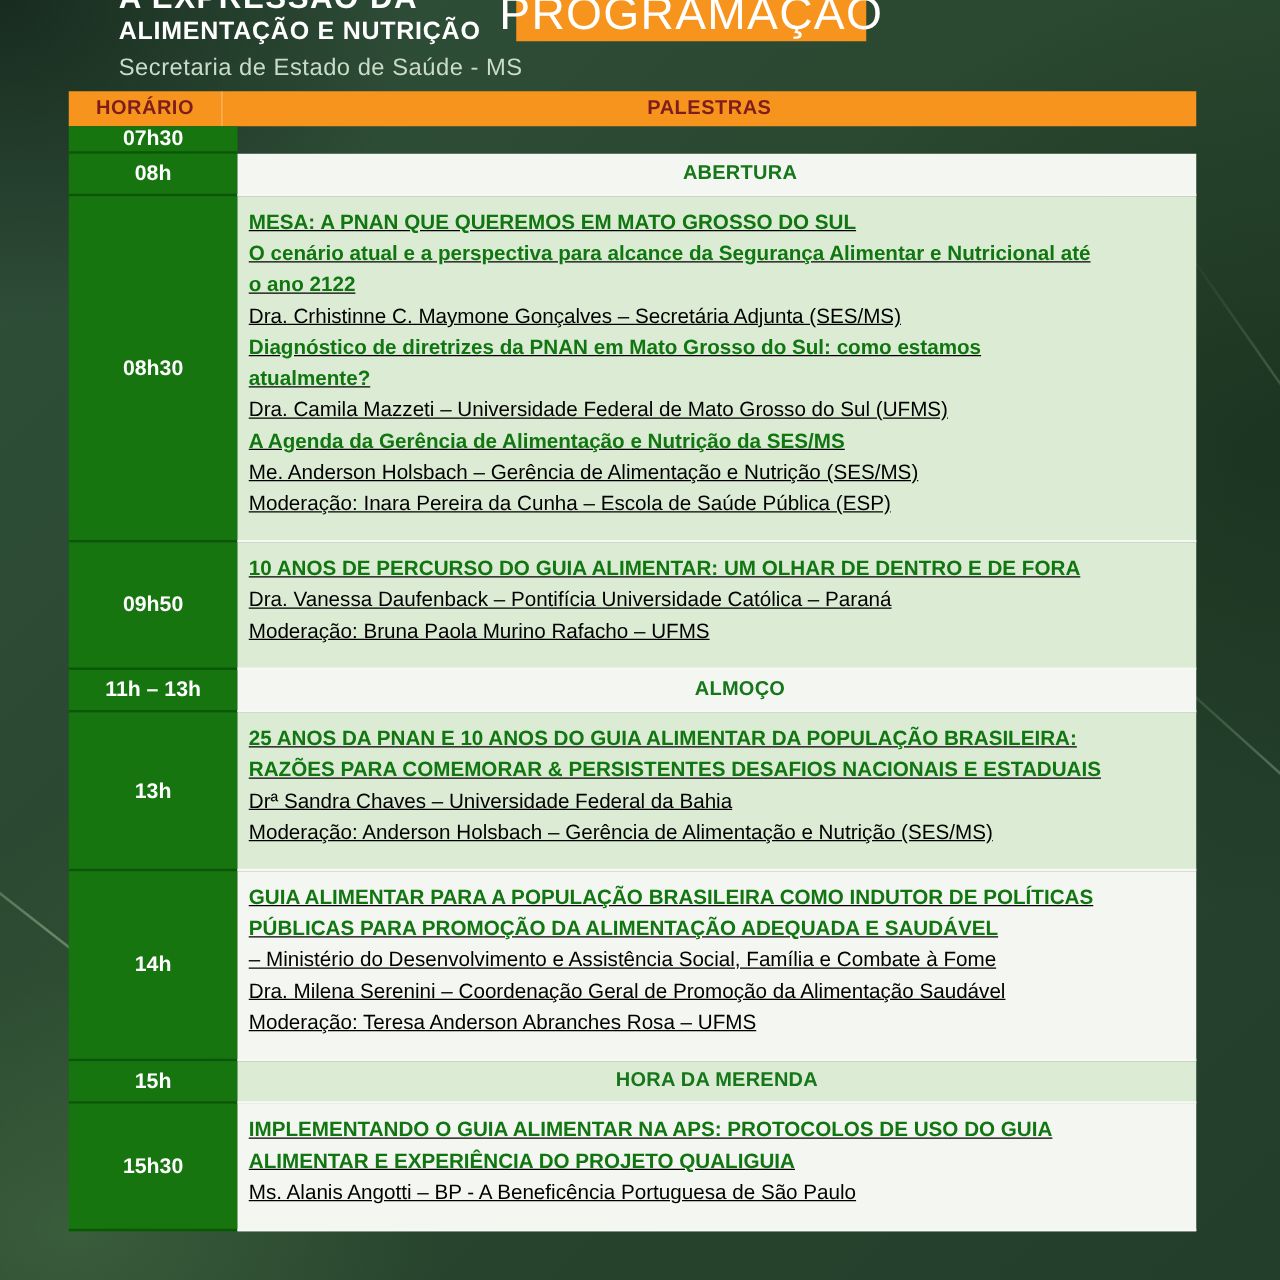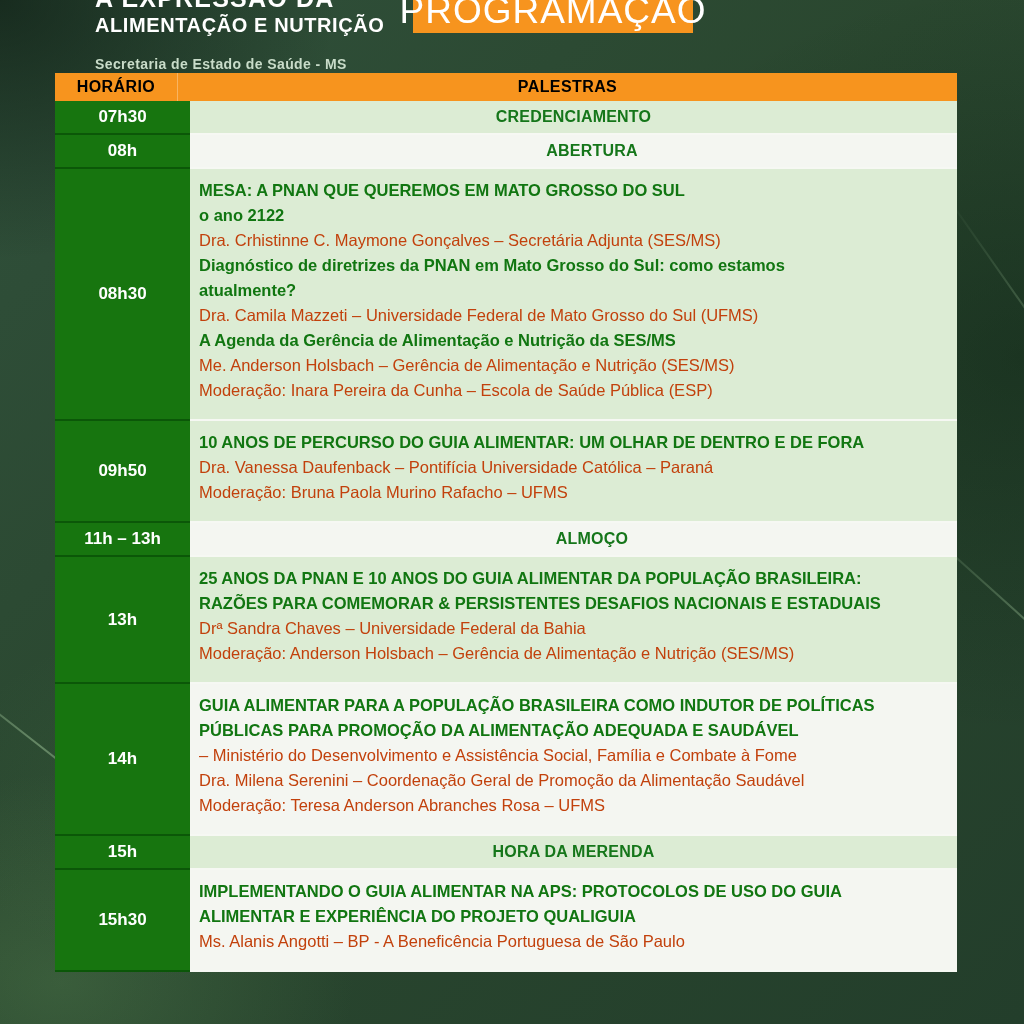--- a/index.html
+++ b/index.html
@@ -19,48 +19,48 @@
   .vine { position: absolute; height: 2px; border-radius: 2px;
     background: linear-gradient(90deg, transparent, rgba(195,235,185,0.38), transparent); }
   .vine1 { width: 380px; left: -150px; top: 745px; transform: rotate(38deg); }
   .vine2 { width: 420px; left: 850px; top: 650px; transform: rotate(42deg); }
   .vine3 { width: 260px; left: 890px; top: 300px; transform: rotate(55deg); opacity:.5; }
 
   
   .logo { position: absolute; left: 95px; top: -16px; color: #FFFFFF; }
   .logo-line1 { font-size: 25px; font-weight: bold; letter-spacing: 1.2px; white-space: nowrap; }
   .logo-line2 { font-size: 20px; font-weight: bold; letter-spacing: 0.6px; white-space: nowrap; margin-top: 1px; }
-  .logo-sub   { font-size: 14px; font-weight: 700; color: #C9DCC9; letter-spacing: 0.4px; margin-top: 19px; white-space: nowrap; }
+  .logo-sub   { font-size: 19px; font-weight: 400; color: #C9DCC9; letter-spacing: 0.4px; margin-top: 7px; white-space: nowrap; }
 
   .banner { position: absolute; left: 413px; top: -24px; width: 280px; height: 57px;
     background: #F7941E; box-sizing: border-box;
     display: flex; align-items: flex-end; justify-content: center; padding-bottom: 1px; }
   .banner-text { font-size: 37px; font-weight: normal; color: #FFFFFF; letter-spacing: 1px; white-space: nowrap; }
 
   
   .table { position: absolute; left: 55px; top: 73px; width: 902px; }
   .thead { display: flex; height: 28px; background: #F7941E; }
-  .th { color: #000000; font-weight: bold; font-size: 16px; letter-spacing: 0.4px;
+  .th { color: #7f1d1d; font-weight: bold; font-size: 16px; letter-spacing: 0.4px;
     display: flex; align-items: center; justify-content: center; box-sizing: border-box; }
   .th-time { width: 123px; border-right: 1px solid rgba(255,255,255,0.30); }
   .th-talks { flex: 1; }
 
   .trow { display: flex; }
   .td-time { width: 135px; flex: none; box-sizing: border-box;
     background: #17750F; border-bottom: 2px solid #0B5708;
     color: #FFFFFF; font-weight: bold; font-size: 17px; text-align: center;
     display: flex; align-items: center; justify-content: center; white-space: nowrap; }
   .td-content { flex: 1; box-sizing: border-box; border-bottom: 2px solid #F6F8F3; }
   .shade-green .td-content { background: #DCECD4; }
   .shade-white .td-content { background: #F4F6F1; padding-left: 37px; }
 
   .td-content.single { min-height: 34px; display: flex; align-items: center; justify-content: center;
     font-weight: bold; font-size: 16px; color: #15761A; letter-spacing: 0.2px; }
-  .td-content.block { padding: 9px 12px 16px 9px; }
-  .line { font-size: 16.5px; line-height: 25px; color: #c2410c; }
+  .td-content.block { padding: 9px 12px 16px 9px; text-decoration: underline; }
+  .line { font-size: 16.5px; line-height: 25px; color: #000000; }
   .line.bold { font-weight: bold; color: #117611; }
 </style>
 </head>
 <body>
 
 <div class="page">
   <div class="vine vine1"></div>
   <div class="vine vine2"></div>
   <div class="vine vine3"></div>
 
@@ -75,30 +75,30 @@
   </div>
 
   <div class="table">
     <div class="thead">
       <div class="th th-time">HORÁRIO</div>
       <div class="th th-talks">PALESTRAS</div>
     </div>
     <div id="tbody">
         <div class="trow shade-green">
           <div class="td-time">07h30</div>
-          <div class="td-content single">CREDENCIAMENTO</div>
         </div>
         <div class="trow shade-white">
           <div class="td-time">08h</div>
           <div class="td-content single">ABERTURA</div>
         </div>
         <div class="trow shade-green">
           <div class="td-time">08h30</div>
           <div class="td-content block">
             <div class="line bold">MESA: A PNAN QUE QUEREMOS EM MATO GROSSO DO SUL</div>
+            <div class="line bold">O cenário atual e a perspectiva para alcance da Segurança Alimentar e Nutricional até</div>
             <div class="line bold">o ano 2122</div>
             <div class="line">Dra. Crhistinne C. Maymone Gonçalves – Secretária Adjunta (SES/MS)</div>
             <div class="line bold">Diagnóstico de diretrizes da PNAN em Mato Grosso do Sul: como estamos</div>
             <div class="line bold">atualmente?</div>
             <div class="line">Dra. Camila Mazzeti – Universidade Federal de Mato Grosso do Sul (UFMS)</div>
             <div class="line bold">A Agenda da Gerência de Alimentação e Nutrição da SES/MS</div>
             <div class="line">Me. Anderson Holsbach – Gerência de Alimentação e Nutrição (SES/MS)</div>
             <div class="line">Moderação: Inara Pereira da Cunha – Escola de Saúde Pública (ESP)</div>
           </div>
         </div>

